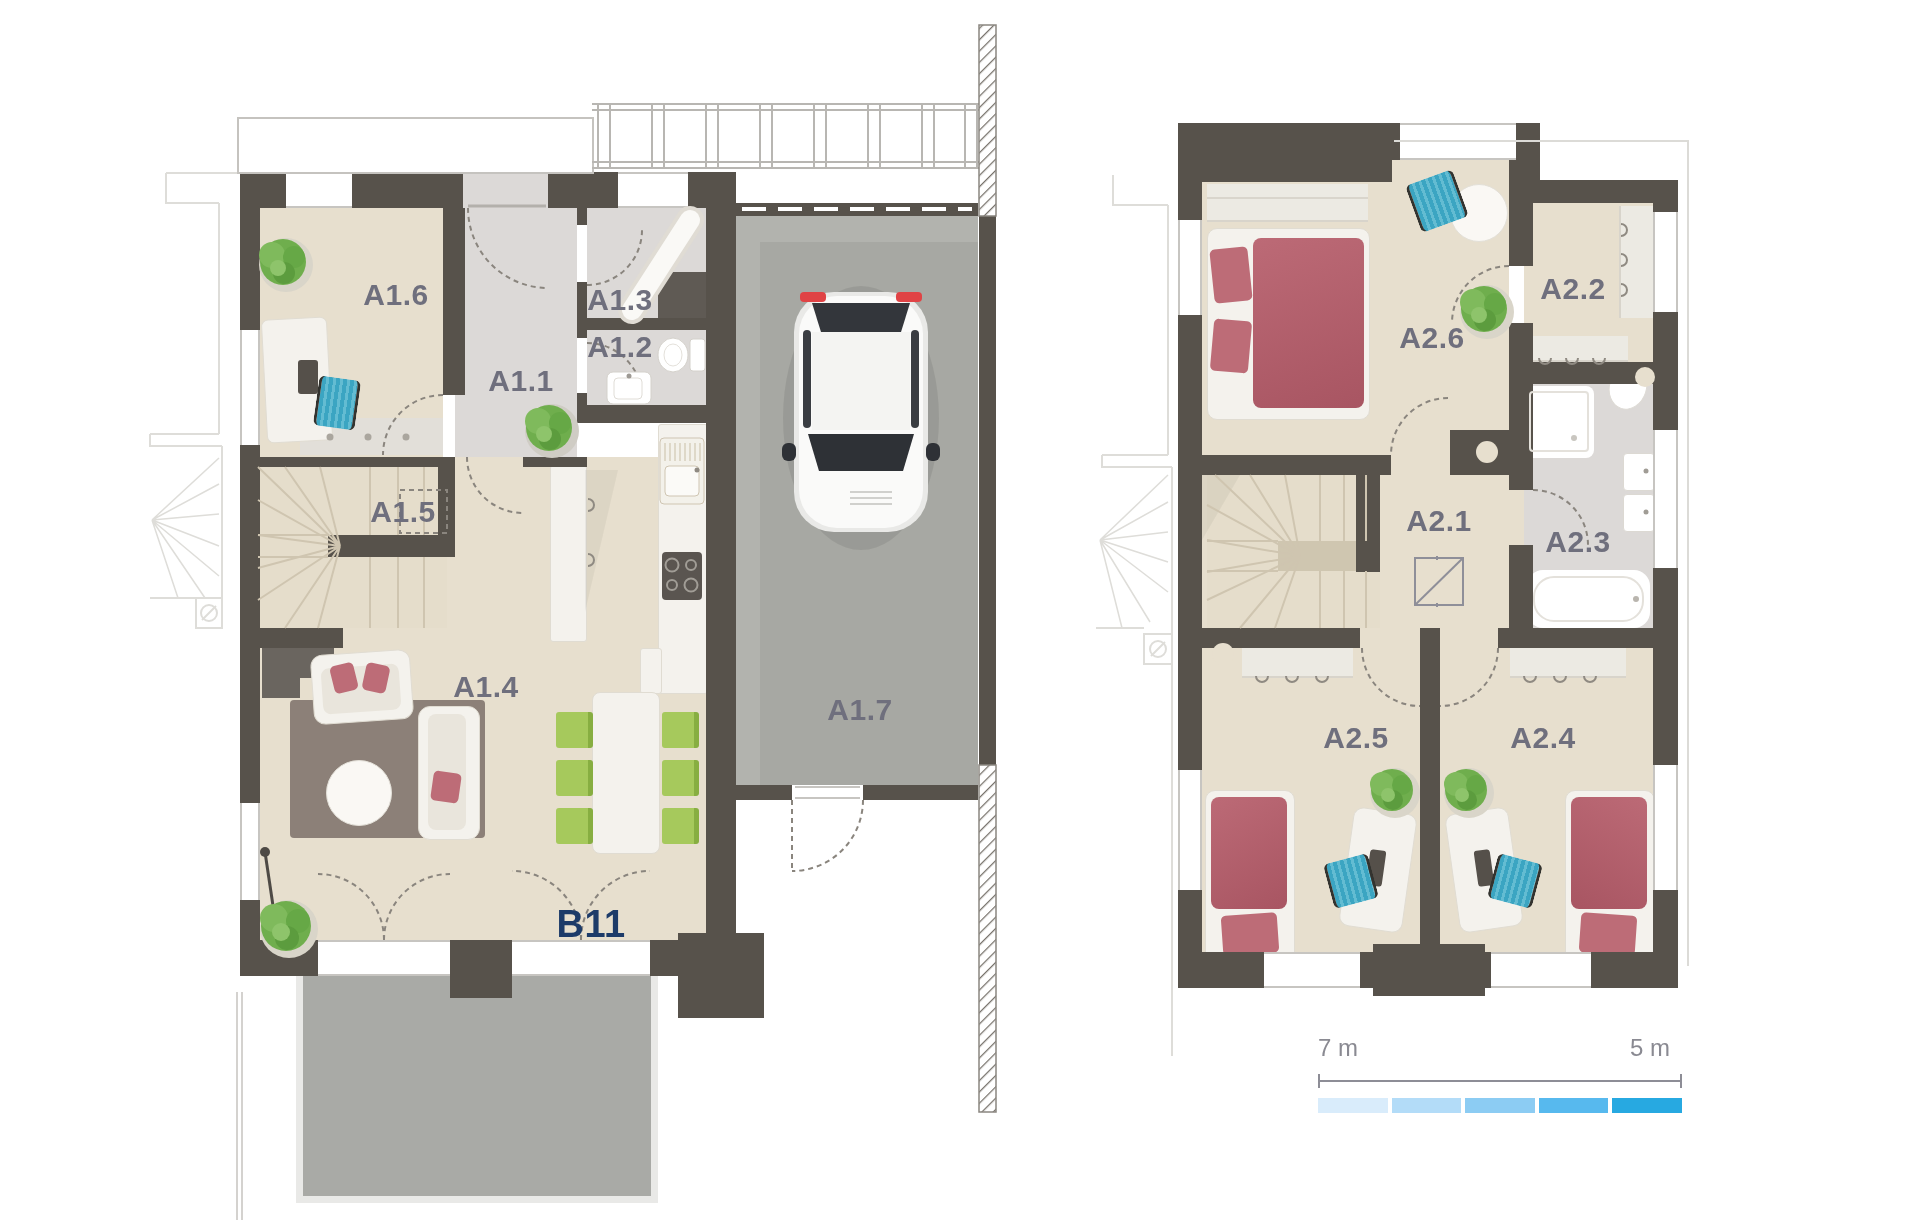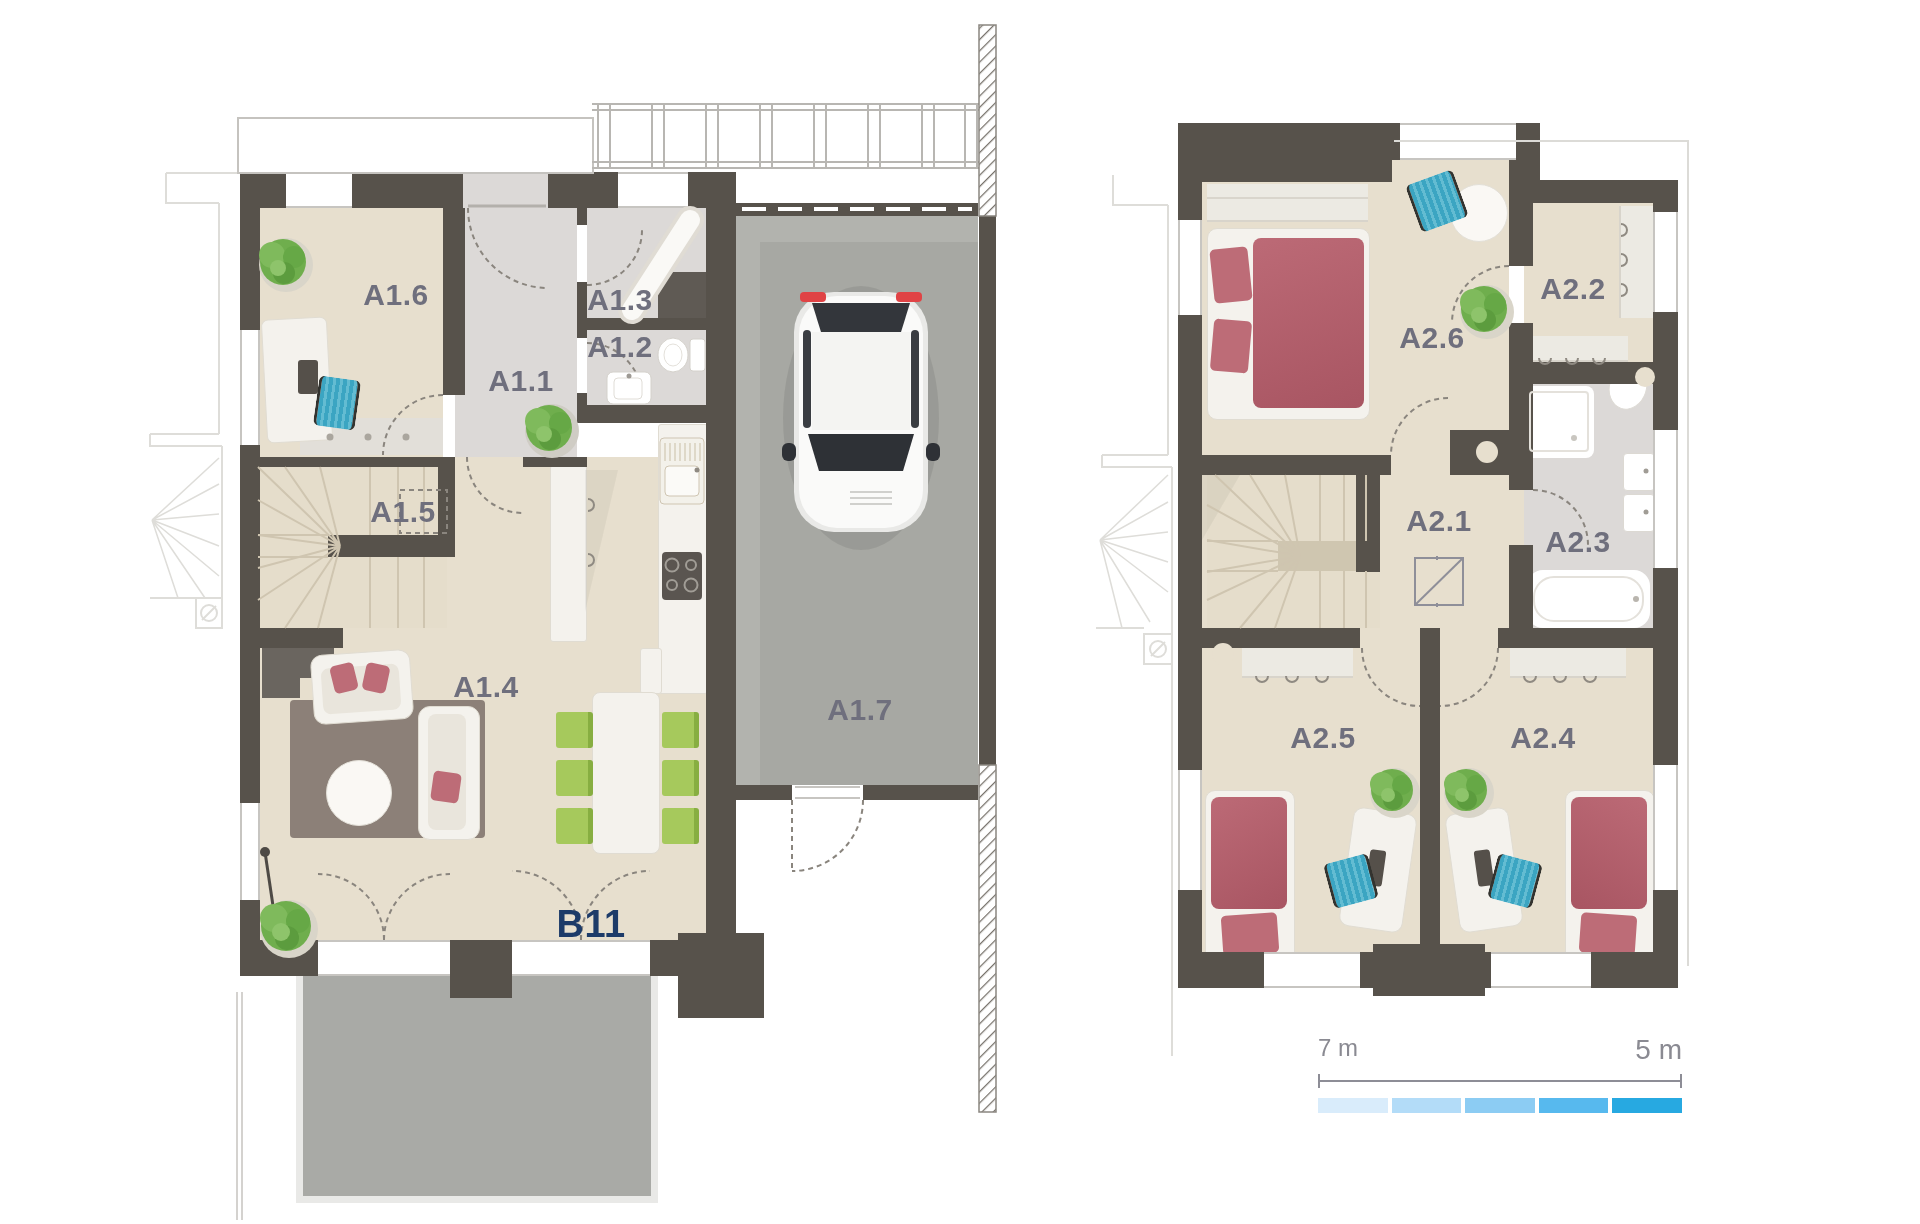--- a/index.html
+++ b/index.html
@@ -401,26 +401,26 @@
   <span class="lbl" style="left:486px;top:687px">A1.4</span>
   <span class="lbl" style="left:403px;top:512px">A1.5</span>
   <span class="lbl" style="left:396px;top:295px">A1.6</span>
   <span class="lbl" style="left:860px;top:710px">A1.7</span>
   <span class="lbl unit" style="left:591px;top:924px">B11</span>
 
   <span class="lbl" style="left:1439px;top:521px">A2.1</span>
   <span class="lbl" style="left:1573px;top:289px">A2.2</span>
   <span class="lbl" style="left:1578px;top:542px">A2.3</span>
   <span class="lbl" style="left:1543px;top:738px">A2.4</span>
-  <span class="lbl" style="left:1323px;top:738px">A2.5</span>
+  <span class="lbl" style="left:1356px;top:738px">A2.5</span>
   <span class="lbl" style="left:1432px;top:338px">A2.6</span>
 
   <div id="scalebar">
     <span style="position:absolute;left:0;top:0;font-size:24px;color:var(--scale-text)">7 m</span>
-    <span style="position:absolute;right:0;top:0;font-size:28px;color:var(--scale-text)">5 m</span>
+    <span style="position:absolute;right:12px;top:0;font-size:24px;color:var(--scale-text)">5 m</span>
     <div style="position:absolute;left:0;top:46px;width:100%;height:2px;background:#8d8d96"></div>
     <div style="position:absolute;left:0;top:40px;width:2px;height:14px;background:#8d8d96"></div>
     <div style="position:absolute;right:0;top:40px;width:2px;height:14px;background:#8d8d96"></div>
     <div style="position:absolute;left:0;top:64px;width:100%;display:flex;gap:4px">
       <div class="seg" style="background: rgb(217, 236, 251);"></div>
       <div class="seg" style="background: rgb(179, 220, 248);"></div>
       <div class="seg" style="background: rgb(140, 204, 243);"></div>
       <div class="seg" style="background: rgb(87, 185, 238);"></div>
       <div class="seg" style="background: rgb(39, 169, 225);"></div>
     </div>

